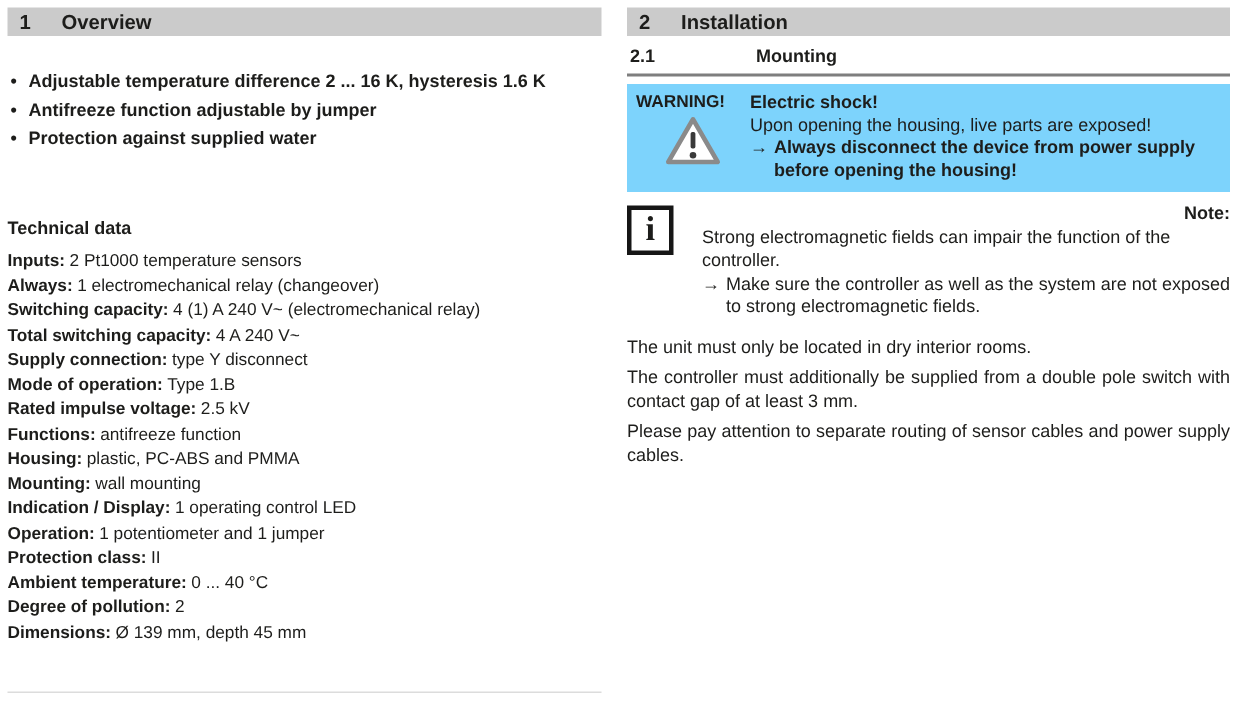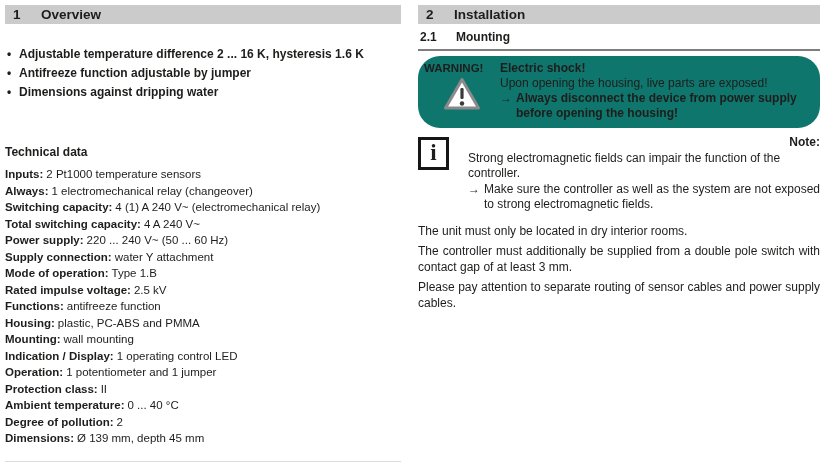--- a/index.html
+++ b/index.html
@@ -30,29 +30,28 @@
 
   .td-heading { font-weight:bold; font-size:12px; margin:43px 0 6px 0; line-height:15px; }
   .td-row { font-size:11.5px; line-height:16.5px; }
   .td-row .lbl { font-weight:bold; }
   .td-row .val { margin-left:3px; }
   .left-rule { position:absolute; left:0; right:0; top:456px; border-top:1px solid #dcdcdc; }
 
   
   .subsection {
     display:flex; font-weight:bold; font-size:12px;
-    margin-top:6px; padding-bottom:5px; border-bottom:2px solid #7e7e7e;
+    margin-top:6px; padding-bottom:5px; border-bottom:2px solid #7e7e7e;gap:48px;
   }
   .subsection .num { width:36px; padding-left:2px; flex:none; }
 
   .warning-box {
-    margin-top:5px; background:#0f766e;
+    margin-top:5px; background:#7dd3fc;
     display:grid; grid-template-columns:76px 1fr;
     padding:5px 6px 7px 6px;
-    border-radius:22px;
   }
   .warning-label { font-weight:bold; font-size:11.5px; line-height:14px; }
   .warning-triangle { display:block; margin:2px auto 0 auto; }
   .warning-right { font-size:12px; line-height:15px; }
   .w-title { font-weight:bold; }
   .arrow-row { display:flex; align-items:flex-start; }
   .arrow-row .arrow { width:16px; flex:none; font-weight:bold; }
   .arrow-row.bold { font-weight:bold; }
   .arrow-row p { margin:0; flex:1; }
 
@@ -77,32 +76,31 @@
 
 <div class="col col-left">
   <div class="section-bar">
     <span class="num">1</span>
     <span>Overview</span>
   </div>
 
   <ul class="bullets">
     <li>Adjustable temperature difference 2 ... 16 K, hysteresis 1.6 K</li>
     <li>Antifreeze function adjustable by jumper</li>
-    <li>Dimensions against dripping water</li>
+    <li>Protection against supplied water</li>
   </ul>
 
   <div class="td-heading">Technical data</div>
 
   <div>
     <div class="td-row"><span class="lbl">Inputs:</span><span class="val">2 Pt1000 temperature sensors</span></div>
     <div class="td-row"><span class="lbl">Always:</span><span class="val">1 electromechanical relay (changeover)</span></div>
     <div class="td-row"><span class="lbl">Switching capacity:</span><span class="val">4 (1) A 240 V~ (electromechanical relay)</span></div>
     <div class="td-row"><span class="lbl">Total switching capacity:</span><span class="val">4 A 240 V~</span></div>
-    <div class="td-row"><span class="lbl">Power supply:</span><span class="val">220 ... 240 V~ (50 ... 60 Hz)</span></div>
-    <div class="td-row"><span class="lbl">Supply connection:</span><span class="val">water Y attachment</span></div>
+    <div class="td-row"><span class="lbl">Supply connection:</span><span class="val">type Y disconnect</span></div>
     <div class="td-row"><span class="lbl">Mode of operation:</span><span class="val">Type 1.B</span></div>
     <div class="td-row"><span class="lbl">Rated impulse voltage:</span><span class="val">2.5 kV</span></div>
     <div class="td-row"><span class="lbl">Functions:</span><span class="val">antifreeze function</span></div>
     <div class="td-row"><span class="lbl">Housing:</span><span class="val">plastic, PC-ABS and PMMA</span></div>
     <div class="td-row"><span class="lbl">Mounting:</span><span class="val">wall mounting</span></div>
     <div class="td-row"><span class="lbl">Indication / Display:</span><span class="val">1 operating control LED</span></div>
     <div class="td-row"><span class="lbl">Operation:</span><span class="val">1 potentiometer and 1 jumper</span></div>
     <div class="td-row"><span class="lbl">Protection class:</span><span class="val">II</span></div>
     <div class="td-row"><span class="lbl">Ambient temperature:</span><span class="val">0 ... 40 °C</span></div>
     <div class="td-row"><span class="lbl">Degree of pollution:</span><span class="val">2</span></div>

